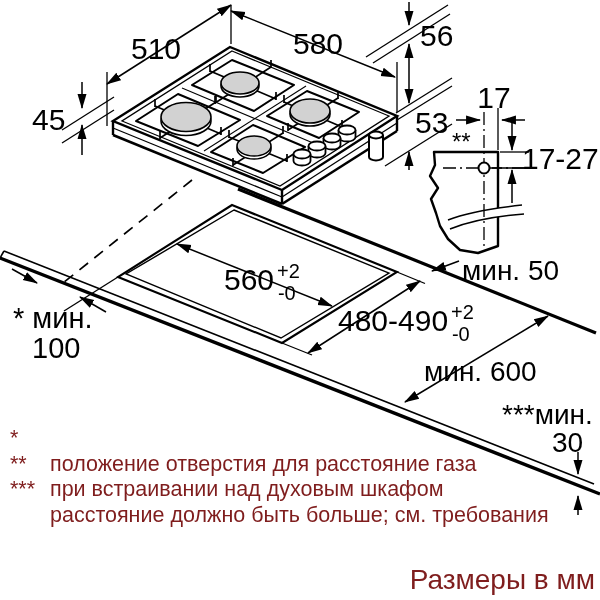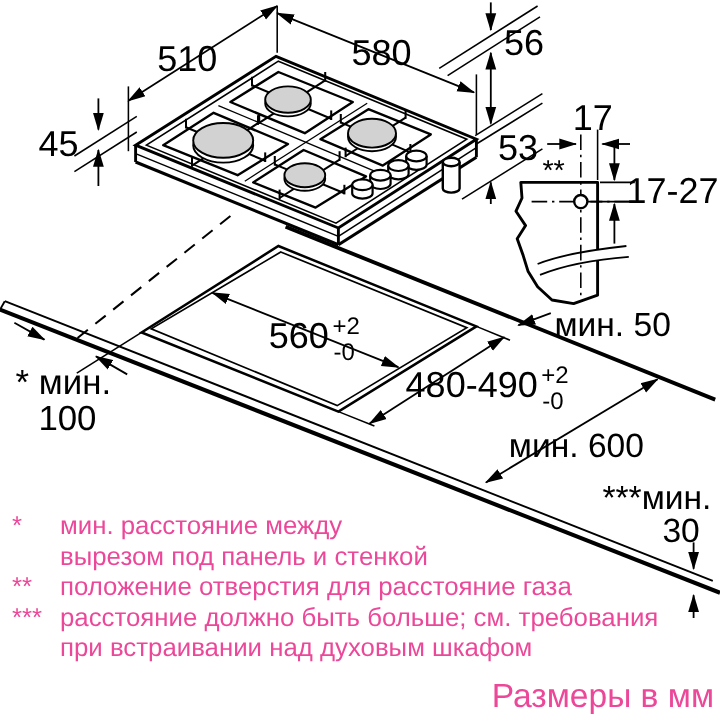--- a/index.html
+++ b/index.html
@@ -1,17 +1,17 @@
 <!DOCTYPE html>
 <html><head>
 <meta charset="utf-8">
 <style>
   html,body{margin:0;padding:0;background:#fff;}
   .page{position:relative;width:600px;height:600px;background:#fff;overflow:hidden;
-        font-family:"Liberation Sans", sans-serif;color:#ec4899;}
+        font-family:"Liberation Sans", sans-serif;color:#7f1d1d;}
   svg{position:absolute;left:0;top:0;}
   svg text{font-family:"Liberation Sans", sans-serif;fill:#000;}
   .footnotes{position:absolute;left:10px;top:426px;width:560px;font-size:21.5px;line-height:25.5px;}
   .fn-row{display:flex;}
   .fn-marker{width:40px;flex:0 0 40px;}
   .units{position:absolute;right:5px;top:564px;font-size:28px;text-align:right;}
 </style>
 </head>
 <body>
 
@@ -199,35 +199,31 @@
     <text x="13" y="328" font-size="29">* мин.</text>
     <text x="32" y="358" font-size="29">100</text>
     <text x="502" y="424" font-size="28">***мин.</text>
     <text x="552" y="452" font-size="28">30</text>
   </g>
 </svg>
 
 <div class="footnotes">
   <div class="fn-row">
     <div class="fn-marker">*</div>
-    <div>
-      <div>мин. расстояние между</div>
-      <div>вырезом под панель и стенкой</div>
-    </div>
   </div>
   <div class="fn-row">
     <div class="fn-marker">**</div>
     <div>
       <div>положение отверстия для расстояние газа</div>
     </div>
   </div>
   <div class="fn-row">
     <div class="fn-marker">***</div>
     <div>
+      <div>при встраивании над духовым шкафом</div>
       <div>расстояние должно быть больше; см. требования</div>
-      <div>при встраивании над духовым шкафом</div>
     </div>
   </div>
 </div>
 
 <div class="units">Размеры в мм</div>
 
 </div>
 
 </body></html>

